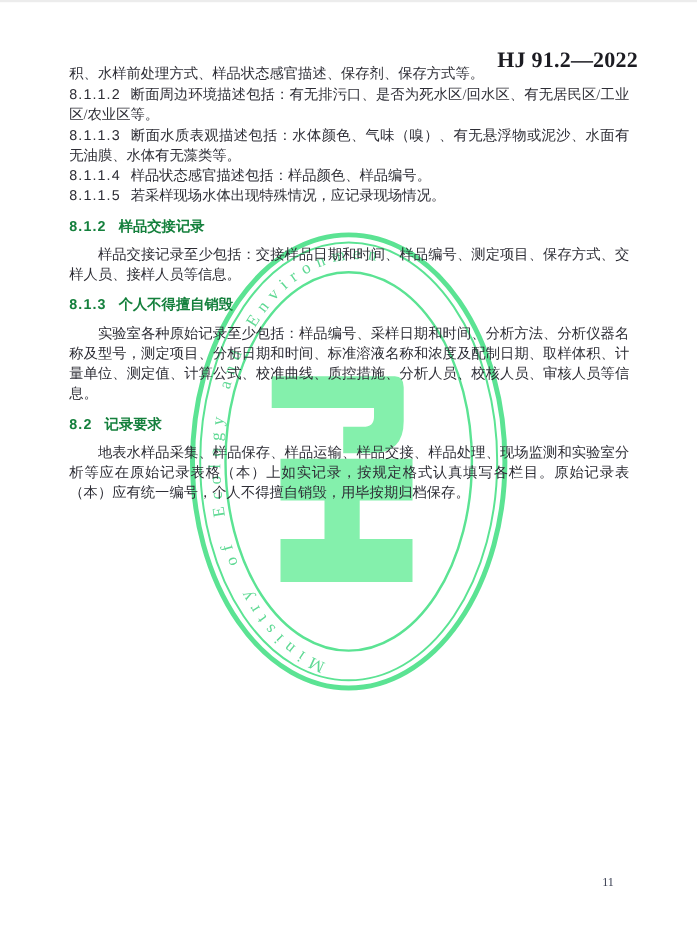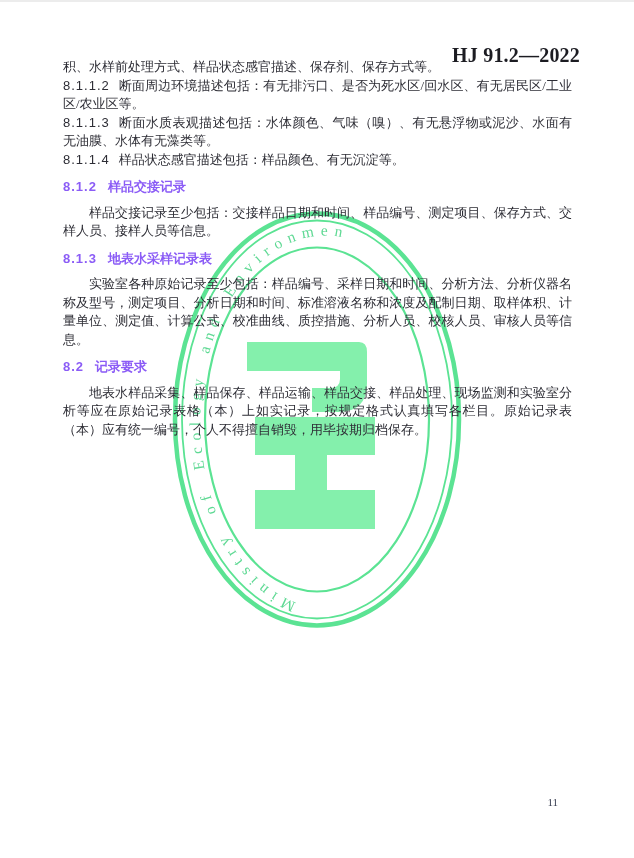--- a/index.html
+++ b/index.html
@@ -53,21 +53,21 @@
   .blk { margin: 0; }
   .blk .num {
     font-family: Liberation Sans, sans-serif;
     letter-spacing: 1px;
     margin-right: 9px;
   }
   .blk.heading {
     font-weight: bold;
     margin-top: 9px;
     margin-bottom: 7px;
-    color: #8b5cf6;
+    color: #15803d;
   }
   .blk.heading .num {
     font-weight: bold;
     margin-right: 11px;
   }
   .blk.para {
     text-indent: 2em;
   }
   .page-number {
     position: absolute;
@@ -104,23 +104,24 @@
              Q 367,410 338,410 H 312 V 386 H 330
              Q 340,386 340,377 V 369 H 247 Z" fill="#84f0ac"></path>
     <path d="M 255,415 H 375 V 453 H 327 V 488 H 375 V 527
              H 255 V 488 H 295 V 453 H 255 Z" fill="#84f0ac"></path>
   </svg>
 
   <main class="content">
       <div class="blk continuation"><span>积、水样前处理方式、样品状态感官描述、保存剂、保存方式等。</span></div>
       <div class="blk clause"><span class="num">8.1.1.2</span><span>断面周边环境描述包括：有无排污口、是否为死水区/回水区、有无居民区/工业区/农业区等。</span></div>
       <div class="blk clause"><span class="num">8.1.1.3</span><span>断面水质表观描述包括：水体颜色、气味（嗅）、有无悬浮物或泥沙、水面有无油膜、水体有无藻类等。</span></div>
-      <div class="blk clause"><span class="num">8.1.1.4</span><span>样品状态感官描述包括：样品颜色、有无沉淀等。</span></div>
+      <div class="blk clause"><span class="num">8.1.1.4</span><span>样品状态感官描述包括：样品颜色、样品编号。</span></div>
+      <div class="blk clause"><span class="num">8.1.1.5</span><span>若采样现场水体出现特殊情况，应记录现场情况。</span></div>
       <div class="blk heading"><span class="num">8.1.2</span><span>样品交接记录</span></div>
       <div class="blk para"><span>样品交接记录至少包括：交接样品日期和时间、样品编号、测定项目、保存方式、交样人员、接样人员等信息。</span></div>
-      <div class="blk heading"><span class="num">8.1.3</span><span>地表水采样记录表</span></div>
+      <div class="blk heading"><span class="num">8.1.3</span><span>个人不得擅自销毁</span></div>
       <div class="blk para"><span>实验室各种原始记录至少包括：样品编号、采样日期和时间、分析方法、分析仪器名称及型号，测定项目、分析日期和时间、标准溶液名称和浓度及配制日期、取样体积、计量单位、测定值、计算公式、校准曲线、质控措施、分析人员、校核人员、审核人员等信息。</span></div>
       <div class="blk heading"><span class="num">8.2</span><span>记录要求</span></div>
       <div class="blk para"><span>地表水样品采集、样品保存、样品运输、样品交接、样品处理、现场监测和实验室分析等应在原始记录表格（本）上如实记录，按规定格式认真填写各栏目。原始记录表（本）应有统一编号，个人不得擅自销毁，用毕按期归档保存。</span></div>
     </main>
 
   <div class="page-number">11</div>
 </div>
 
 </body></html>

